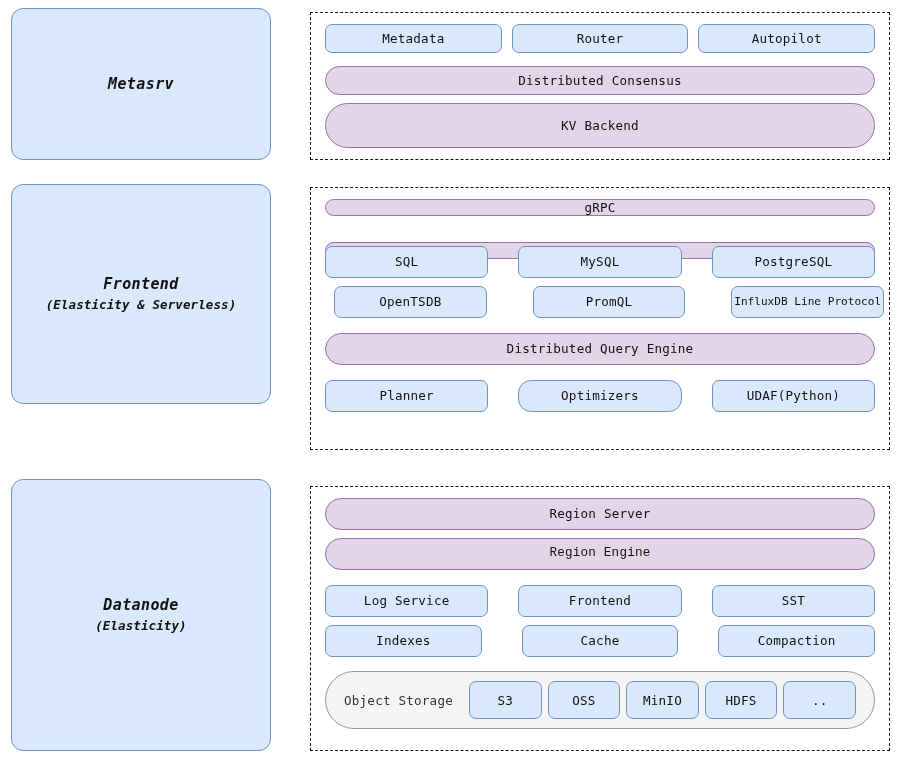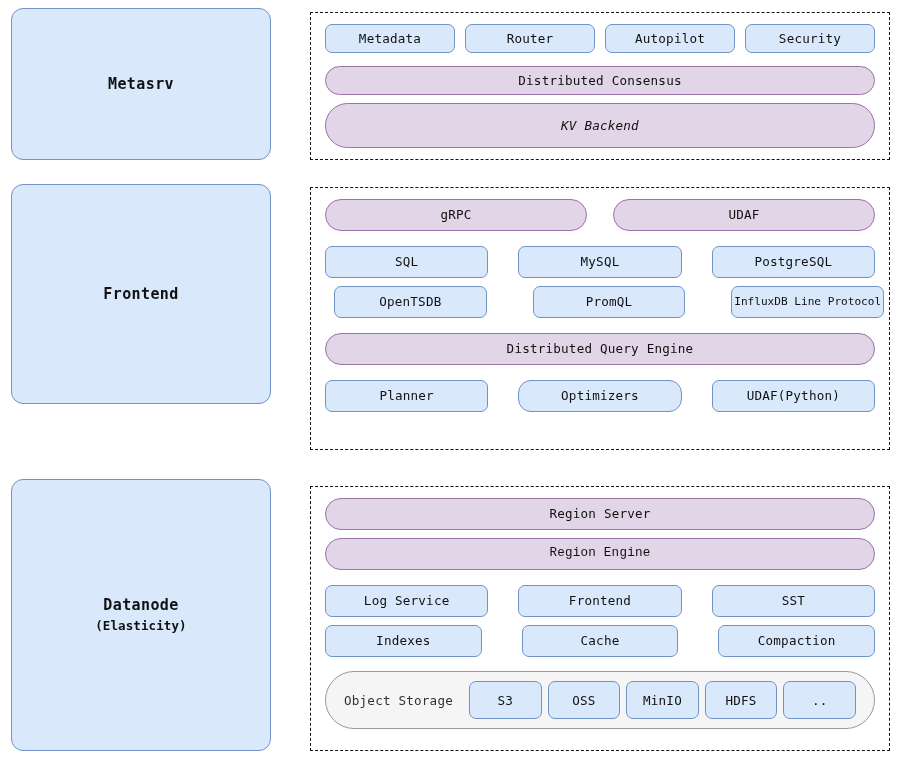--- a/index.html
+++ b/index.html
@@ -30,20 +30,21 @@
     width: 260px;
     background: #dae8fc;
     border: 1.4px solid #7093c4;
     border-radius: 12px;
     box-sizing: border-box;
     display: flex;
     flex-direction: column;
     align-items: center;
     justify-content: center;
     color: #111111;
+    font-style: italic;
   }
   .role-title {
     font-size: 15px;
     font-weight: bold;
     letter-spacing: 0.4px;
     line-height: 1.5;
     text-align: center;
   }
   .role-sub {
     font-size: 12.5px;
@@ -148,36 +149,36 @@
 
   <div class="role-box" id="role-metasrv">
     <div class="role-title">Metasrv</div>
   </div>
 
   <div class="group" id="group-metasrv">
     <div class="row" style="gap:10px; height:32px; margin-bottom:13px;">
       <div class="node blue" style="flex:1 1 0;">Metadata</div>
       <div class="node blue" style="flex:1 1 0;">Router</div>
       <div class="node blue" style="flex:1 1 0;">Autopilot</div>
-      <div class="node blue" style="flex:1 1 0;">Security</div>
     </div>
     <div class="row" style="height:32px; margin-bottom:8px;">
       <div class="node purple" style="flex:1 1 0;">Distributed Consensus</div>
     </div>
-    <div class="row" style="height:50px;font-style:italic;">
+    <div class="row" style="height:50px;">
       <div class="node purple" style="flex:1 1 0;">KV Backend</div>
     </div>
   </div>
 
   <div class="role-box" id="role-frontend">
     <div class="role-title">Frontend</div>
+    <div class="role-sub">(Elasticity &amp; Serverless)</div>
   </div>
 
   <div class="group" id="group-frontend">
-    <div class="row" style="gap:26px; height:32px; margin-bottom:15px;">
+    <div class="row" style="gap:26px; height:32px; margin-bottom:15px;flex-direction:column;">
       <div class="node purple" style="flex:1 1 0;">gRPC</div>
       <div class="node purple" style="flex:1 1 0;">UDAF</div>
     </div>
     <div class="row" style="gap:30px; height:32px; margin-bottom:8px;">
       <div class="node blue" style="flex:1 1 0;">SQL</div>
       <div class="node blue" style="flex:1 1 0;">MySQL</div>
       <div class="node blue" style="flex:1 1 0;">PostgreSQL</div>
     </div>
     <div class="row" style="gap:46px; height:32px; margin-bottom:15px;padding-left:9px;">
       <div class="node blue" style="flex:1 1 0;">OpenTSDB</div>

